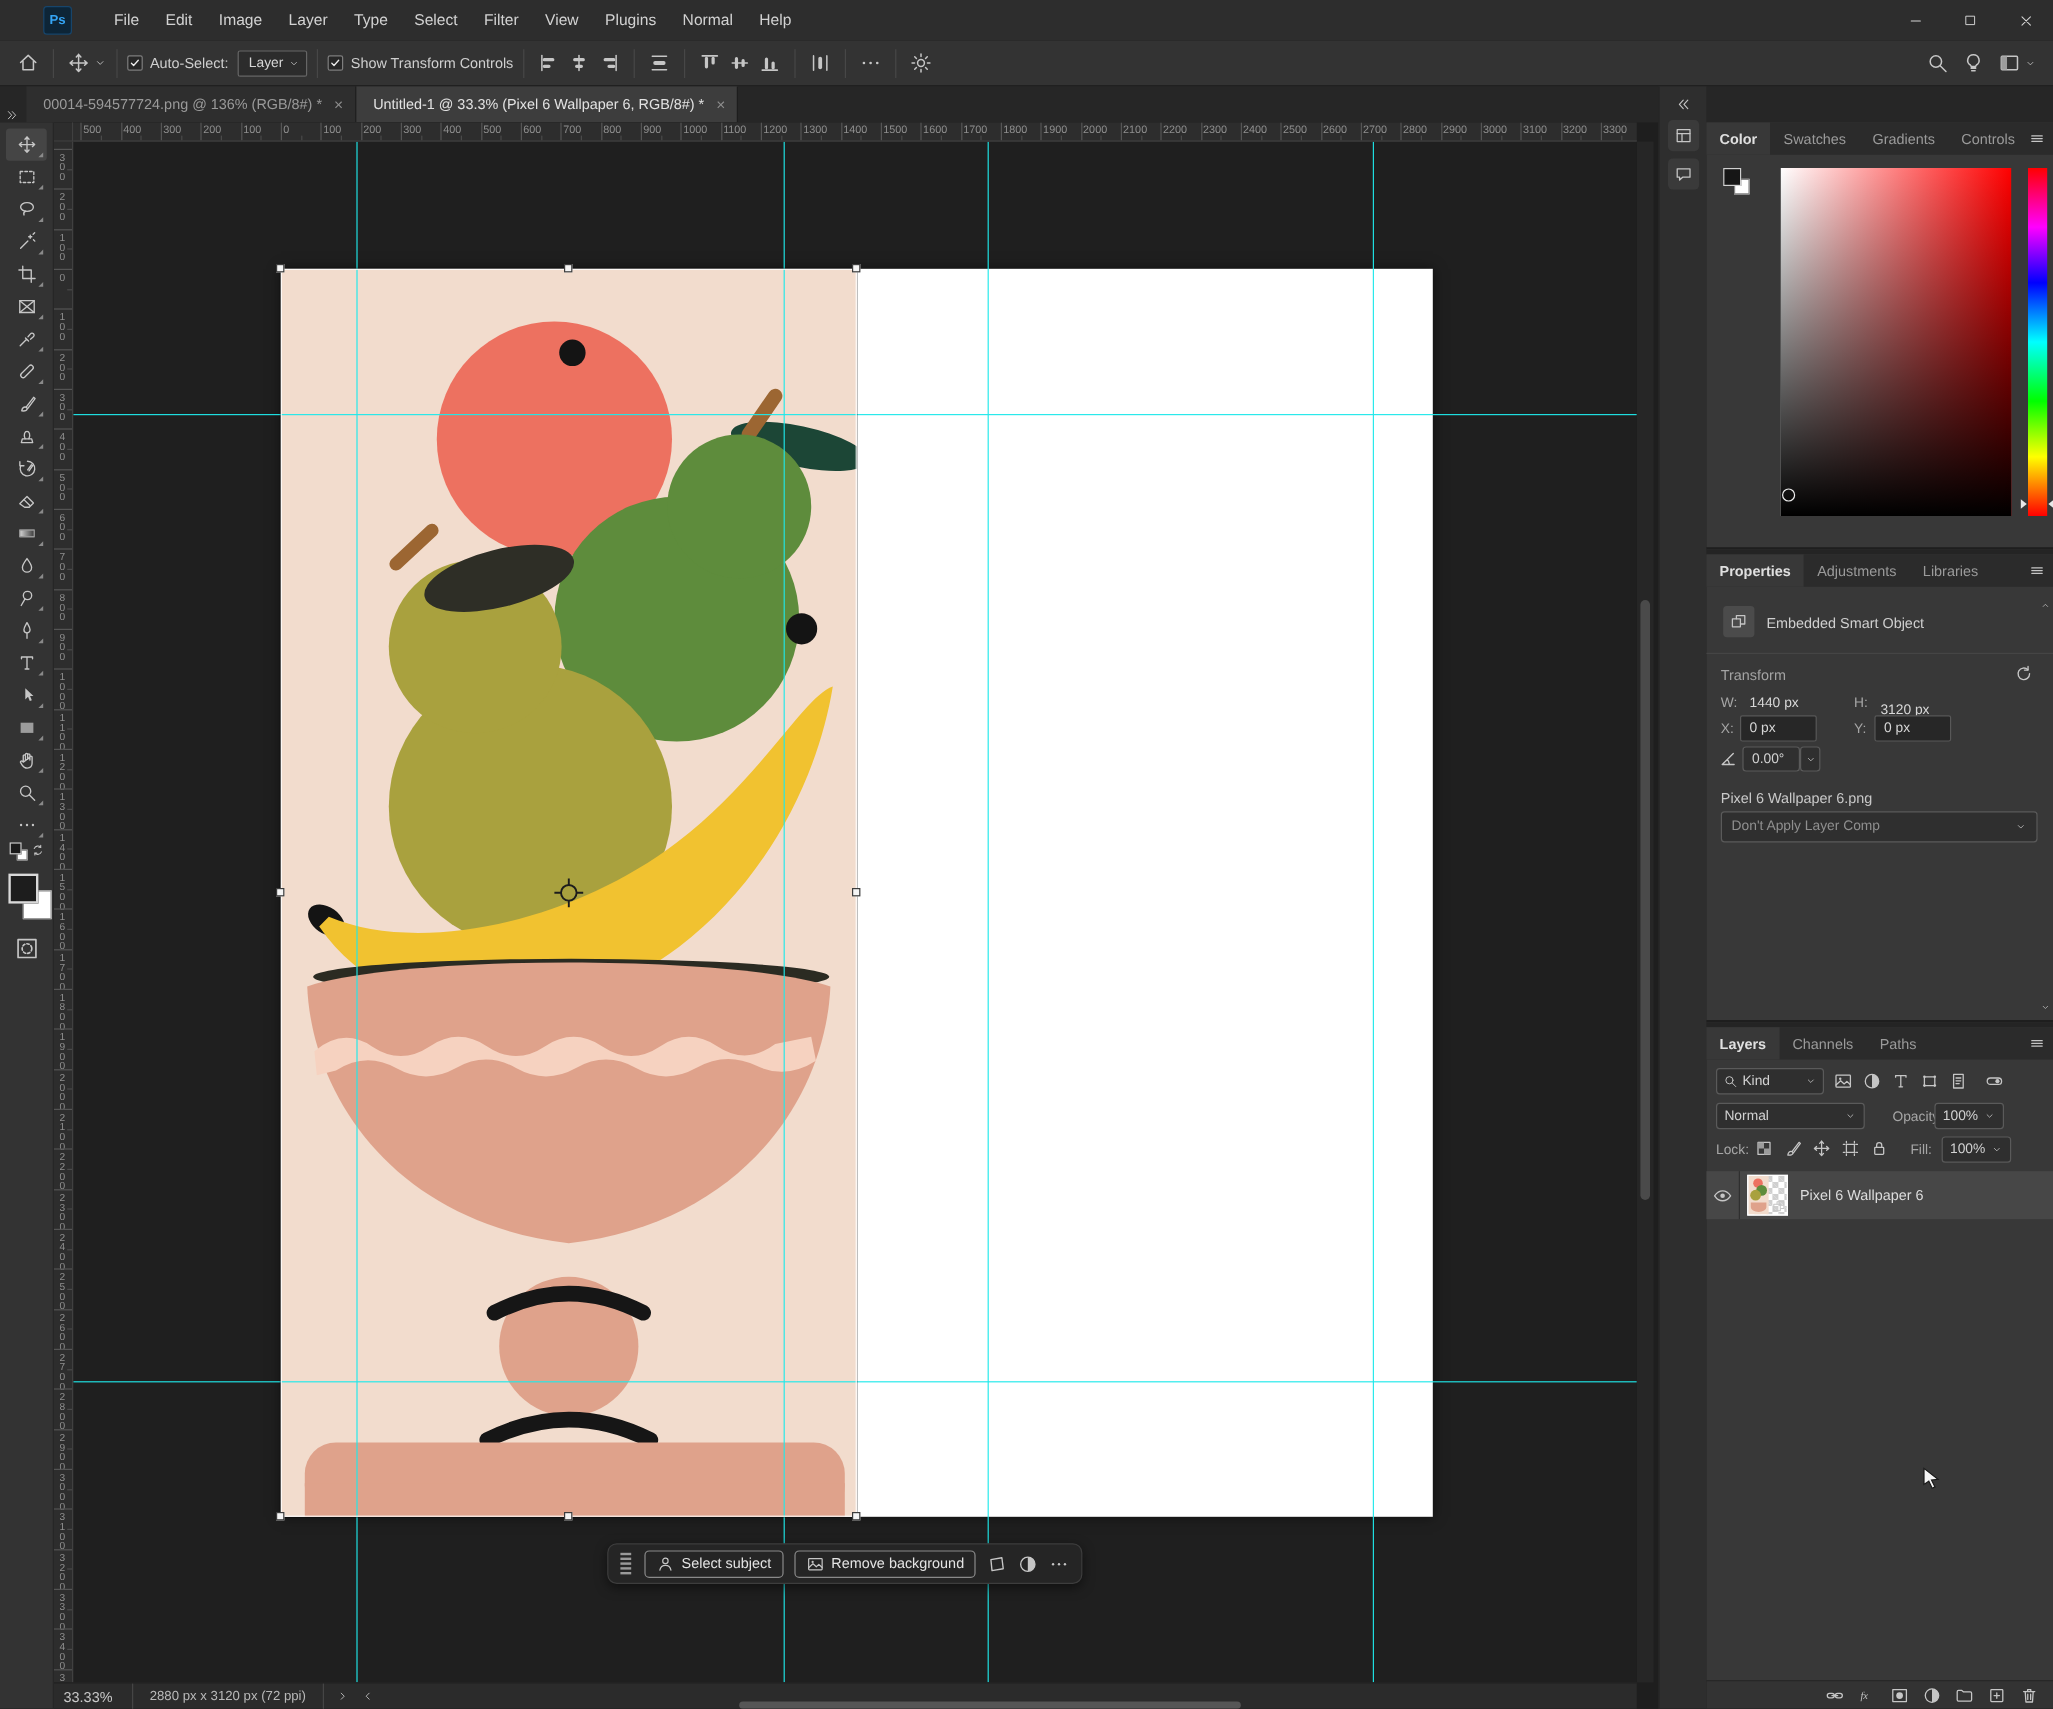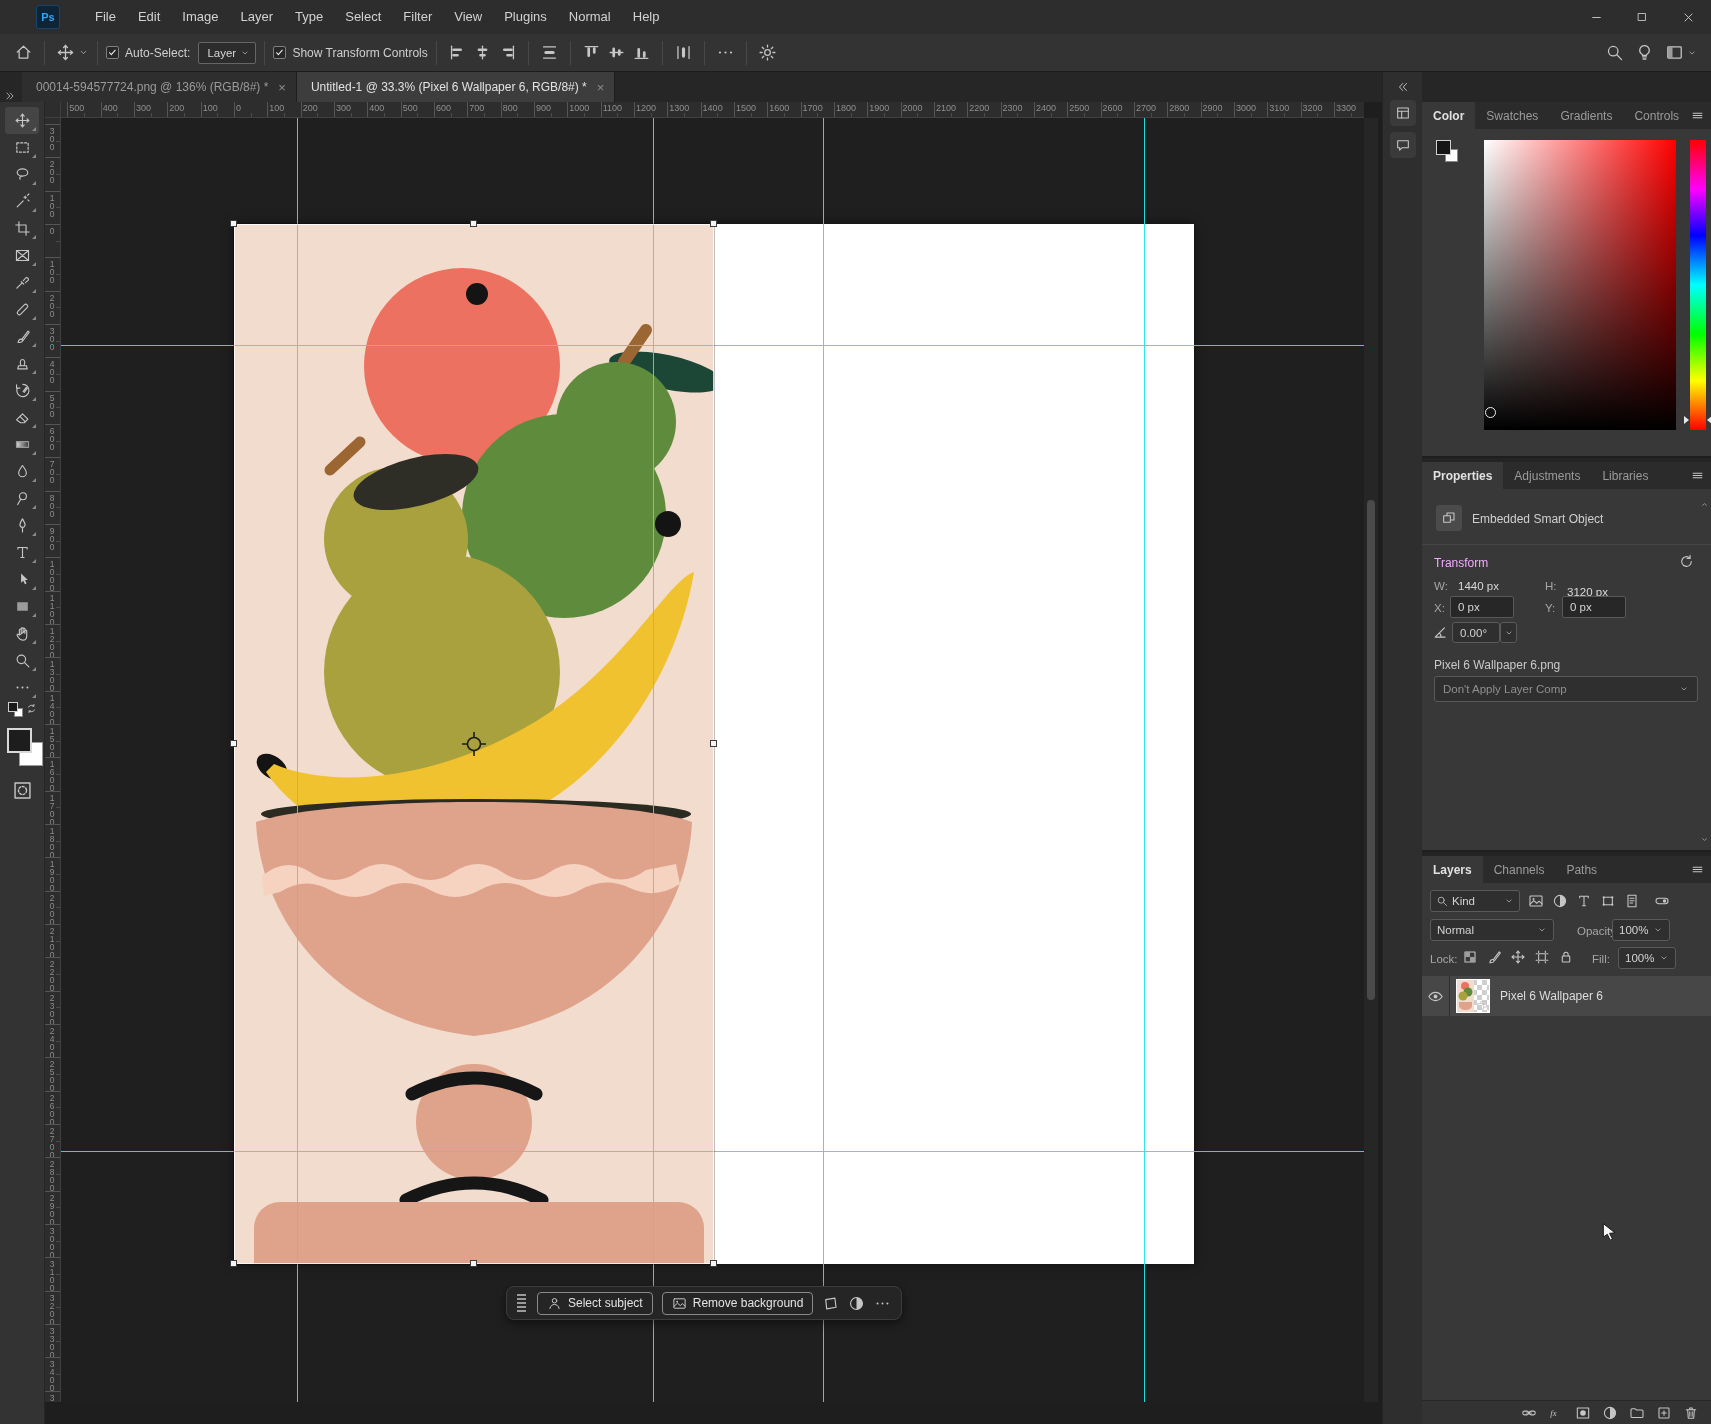--- a/index.html
+++ b/index.html
@@ -889,21 +889,21 @@
     <div class="abs" style="left:14px;top:43px;width:26px;height:26px;background:#4b4b4b;border-radius:3px;display:flex;align-items:center;justify-content:center">
       <span class="ic" style="width:16px;height:16px">
           <svg viewBox="0 0 24 24" fill="none" stroke="#c6c6c6" stroke-width="1.6" stroke-linecap="round" stroke-linejoin="round">
             <rect x="4" y="8.5" width="10" height="10"></rect>
             <path d="M9 8.5V4.5h10.5V15h-4.5"></path>
           </svg>
         </span>
     </div>
     <span class="pvalue" style="left:50px;top:50px;font-size:12px;color:#cfcfcf">Embedded Smart Object</span>
     <div class="abs" style="left:0;top:82px;width:289px;border-top:1px solid #454545"></div>
-    <span class="pvalue" style="left:12px;top:94px;font-size:12px;color:#f0abfc">Transform</span>
+    <span class="pvalue" style="left:12px;top:94px;font-size:12px;color:#a3a3a3">Transform</span>
     <span class="ic abs" style="left:256px;top:91px;width:17px;height:17px">
         <svg viewBox="0 0 24 24" fill="none" stroke="#c6c6c6" stroke-width="1.6" stroke-linecap="round" stroke-linejoin="round">
           <path d="M18.8 12a6.8 6.8 0 1 1-2-4.8"></path>
           <path d="M17 3.4v4.2h-4.2"></path>
         </svg>
       </span>
 
     <span class="plabel" style="left:12px;top:118px">W:</span>
     <span class="pvalue" style="left:36px;top:118px">1440 px</span>
     <span class="plabel" style="left:123px;top:118px">H:</span>
@@ -1148,14 +1148,29 @@
           <path d="M12 8.6v6.8M8.6 12h6.8"></path>
         </svg>
       </span>
     <span class="ic" style="width:16px;height:16px">
         <svg viewBox="0 0 24 24" fill="none" stroke="#c6c6c6" stroke-width="1.6" stroke-linecap="round" stroke-linejoin="round">
           <path d="M5 7h14M10 7V4.6h4V7M7 7l.9 13h8.2L17 7M10.2 10.2v6.6M13.8 10.2v6.6"></path>
         </svg>
       </span>
   </div>
 
+  <div id="statusbar" class="abs">
+    <span style="margin-left:8px;font-size:12px">33.33%</span>
+    <span style="margin-left:16px;padding:0 14px;border-left:1px solid #454545;border-right:1px solid #454545;color:#b9b9b9;font-size:11px;line-height:22px">2880 px x 3120 px (72 ppi)</span>
+    <span class="ic" style="width:11px;height:11px;margin-left:10px">
+        <svg viewBox="0 0 24 24" fill="none" stroke="#c6c6c6" stroke-width="1.6" stroke-linecap="round" stroke-linejoin="round">
+          <path d="M9.5 6.5l5.5 5.5-5.5 5.5"></path>
+        </svg>
+      </span>
+    <span class="ic" style="width:11px;height:11px;margin-left:10px">
+        <svg viewBox="0 0 24 24" fill="none" stroke="#c6c6c6" stroke-width="1.6" stroke-linecap="round" stroke-linejoin="round">
+          <path d="M14.5 6.5L9 12l5.5 5.5"></path>
+        </svg>
+      </span>
+    <div class="abs" style="left:571px;top:15px;width:418px;height:6px;background:#565656;border-radius:3px"></div>
+  </div>
 
 </div>
 
 </body></html>

